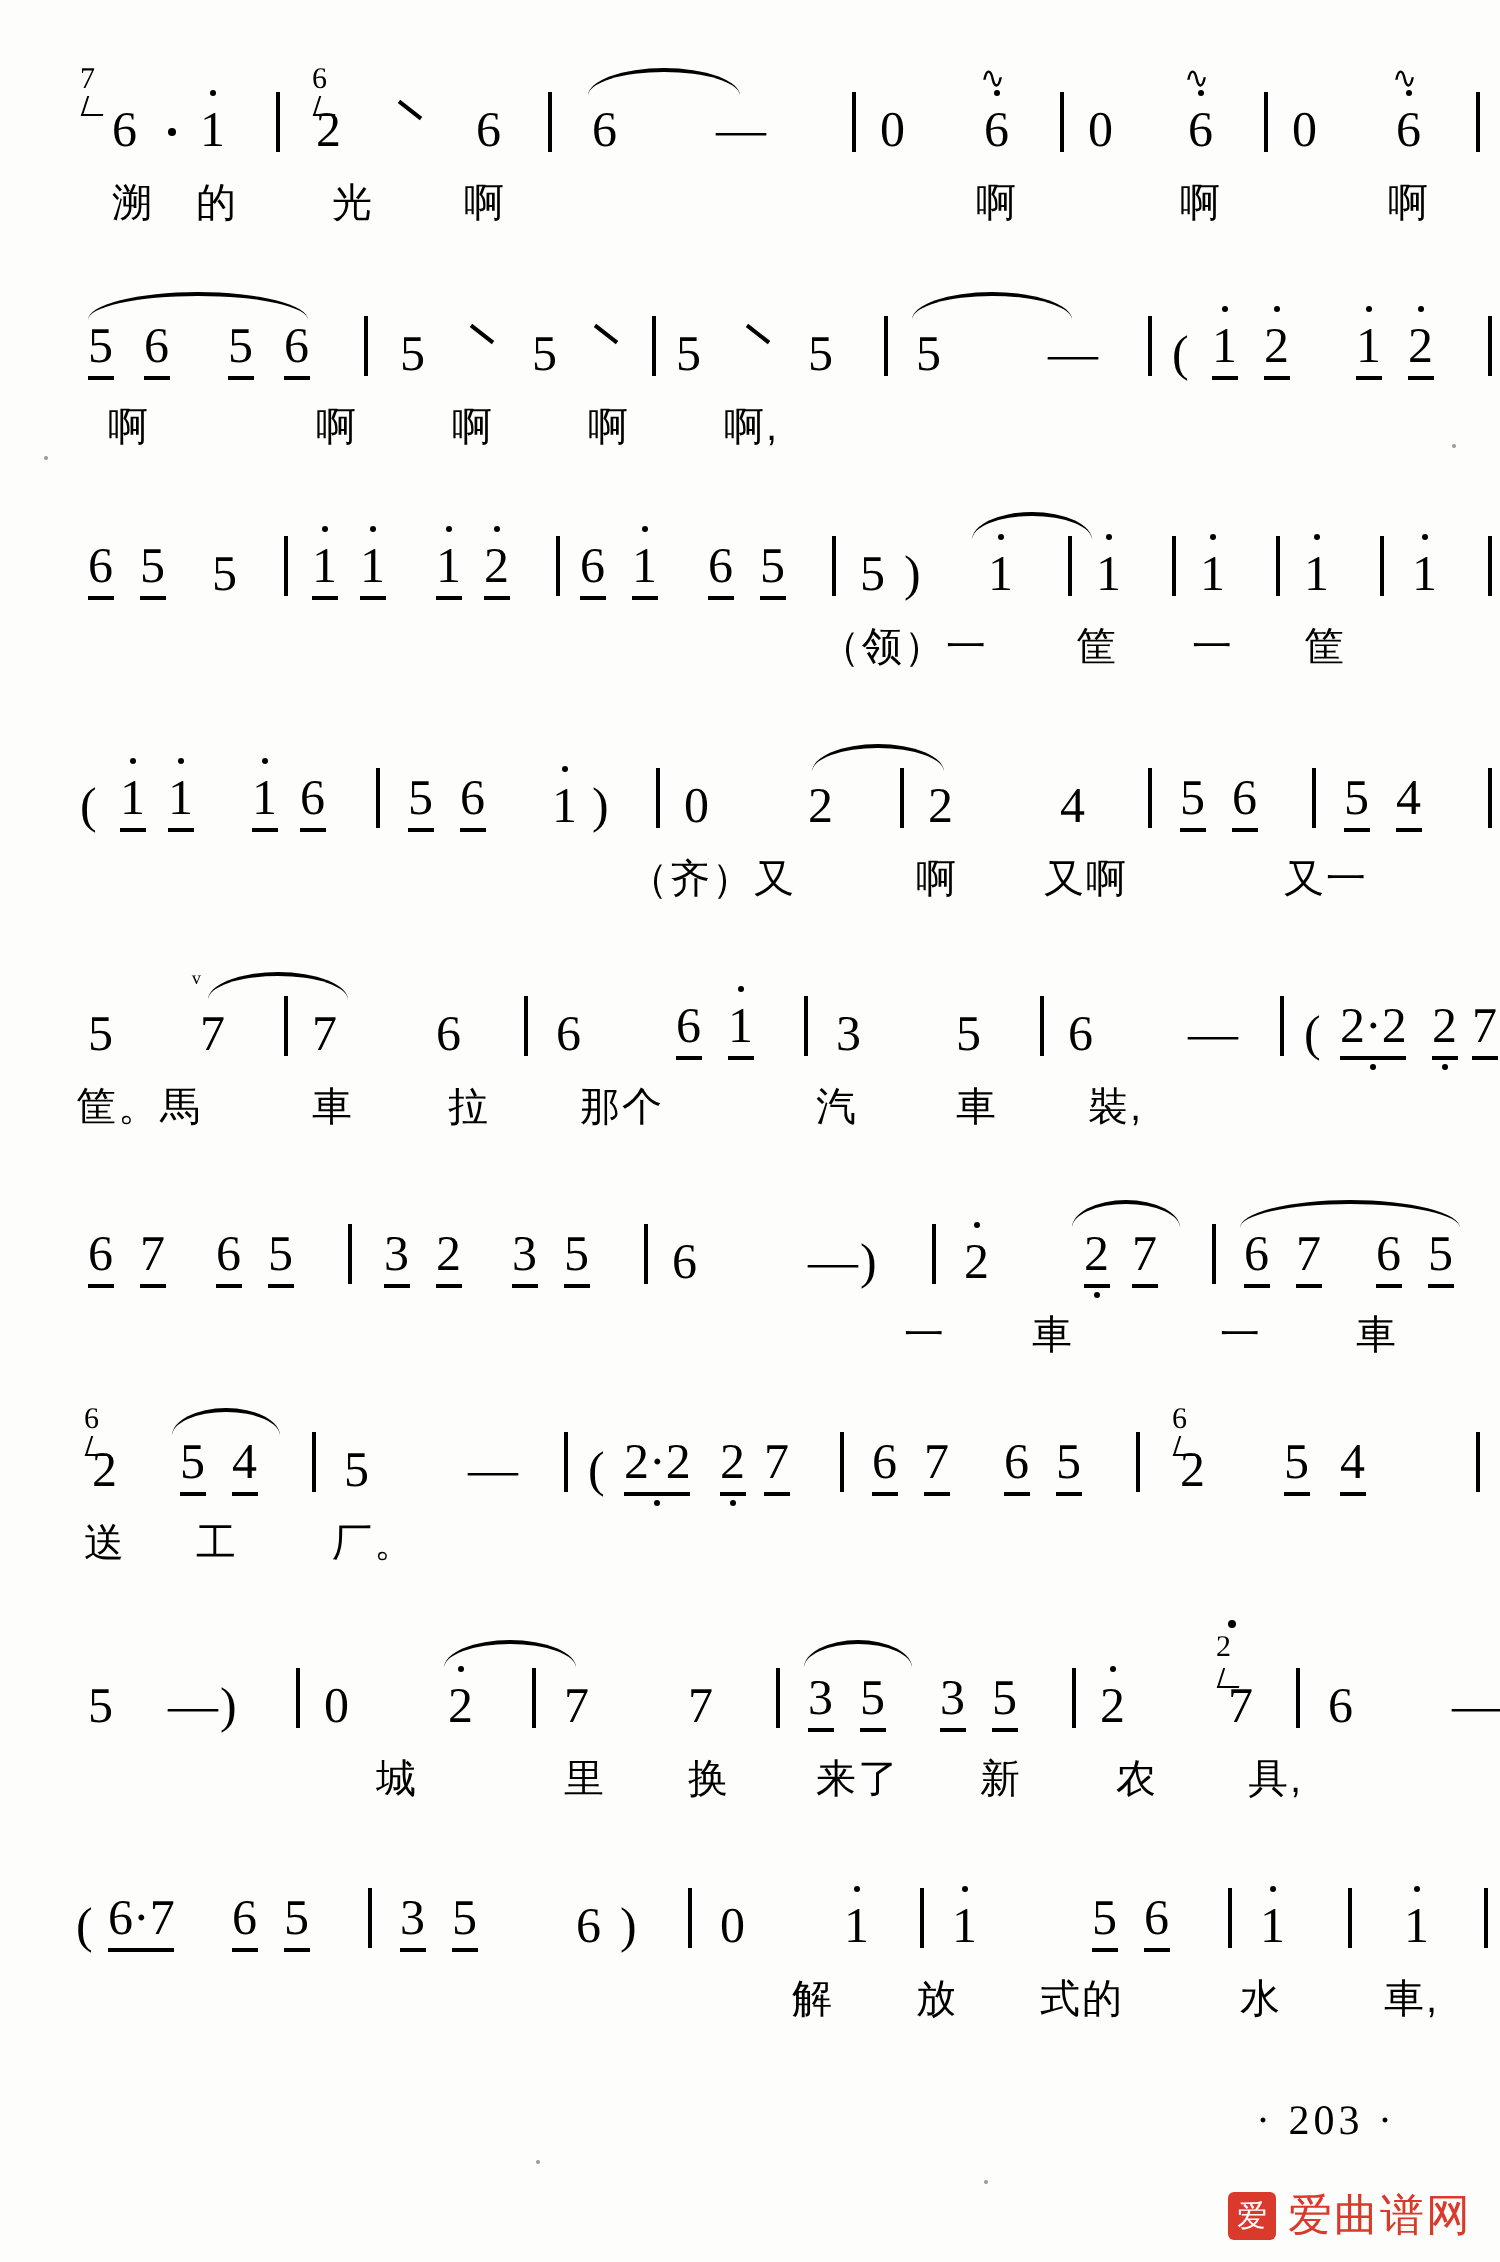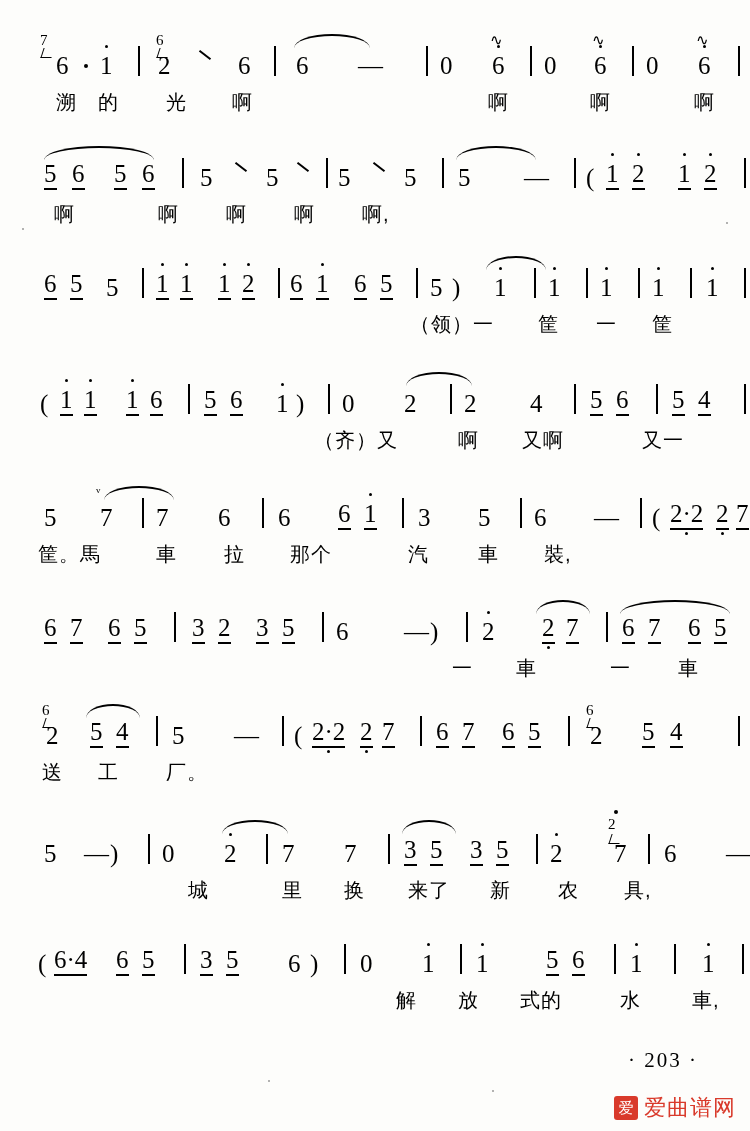--- a/index.html
+++ b/index.html
@@ -481,21 +481,21 @@
       <span class="lyr" style="left:370px;">来了</span>
       <span class="lyr" style="left:452px;">新</span>
       <span class="lyr" style="left:520px;">农</span>
       <span class="lyr" style="left:586px;">具,</span>
     </div>
   </div>
 
   <div class="system" style="top:928px;">
     <div class="notes-line">
       <span class="tok" style="left:0px;"><span class="g">(</span></span>
-      <span class="tok beam1" style="left:16px;"><span class="g">6·4</span></span>
+      <span class="tok beam1" style="left:16px;"><span class="g">6·7</span></span>
       <span class="tok beam1" style="left:78px;"><span class="g">6</span></span>
       <span class="tok beam1" style="left:104px;"><span class="g">5</span></span>
       <span class="bar" style="left:146px;"></span>
       <span class="tok beam1" style="left:162px;"><span class="g">3</span></span>
       <span class="tok beam1" style="left:188px;"><span class="g">5</span></span>
       <span class="tok" style="left:250px;"><span class="g">6</span></span>
       <span class="tok" style="left:272px;"><span class="g">)</span></span>
       <span class="bar" style="left:306px;"></span>
       <span class="tok" style="left:322px;"><span class="g">0</span></span>
       <span class="tok oct-up" style="left:384px;"><span class="g">1</span></span>

